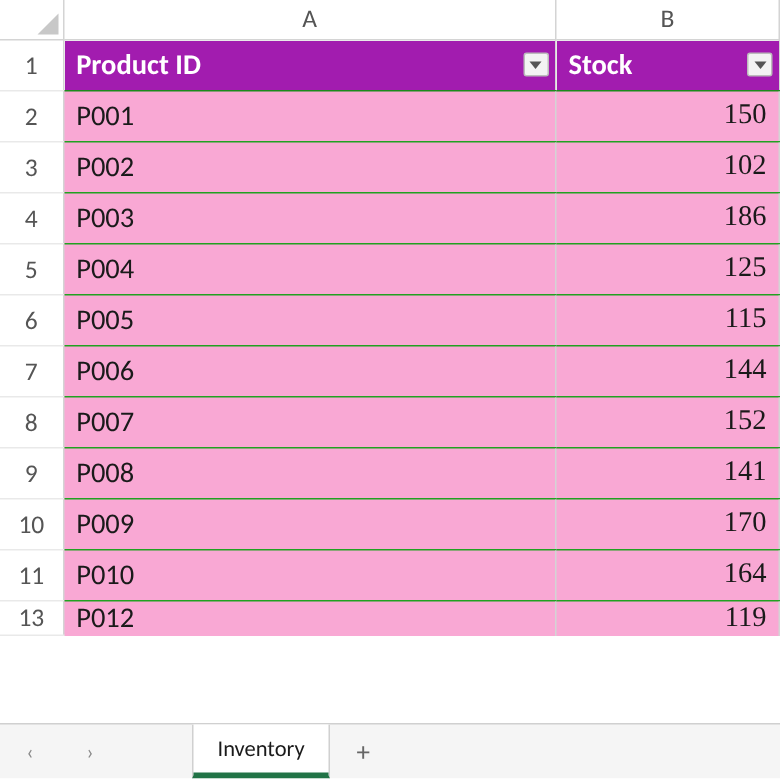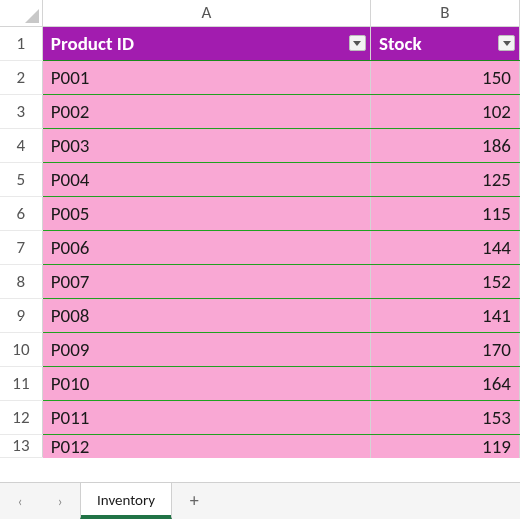--- a/index.html
+++ b/index.html
@@ -104,21 +104,21 @@
   align-items: center;
   justify-content: center;
 }
 .filter-btn .caret {
   width: 0; height: 0;
   border-left: 4px solid transparent;
   border-right: 4px solid transparent;
   border-top: 5px solid #555;
 }
 
-td.numcell { text-align: right; }
+td.numcell { text-align: right; font-family: Liberation Serif, serif; }
 
 tr.cut-row td.cell { height: 18px; border-bottom: none; }
 tr.cut-row th.row-head { height: 18px; margin-left: 11px; }
 tr.cut-row td.cell span { position: relative; top: 0; }
 
 .bottom-bar {
   height: 37px;
   border-top: 1px solid #d0d0d0;
   background: #f5f5f5;
   display: flex;
@@ -144,20 +144,21 @@
   background: #f5f5f5;
 }
 .tab.inactive-left { border-left: 1px solid #d0d0d0; }
 .tab.active {
   background: #ffffff;
   font-weight: 400;
   border-left: 1px solid #d0d0d0;
   border-bottom: 2px solid #217346;
   color: #1a1a1a;
   padding-bottom: 0;
+  margin-left: 48px;
 }
 .tab.active::before {
   content: "";
   position: absolute;
   left: 0; right: 0; bottom: -1px;
   height: 3px;
   background: #217346;
 }
 .add-tab {
   width: 44px;
@@ -239,25 +240,20 @@
           <tr class="data-row">
             <th class="row-head">10</th>
             <td class="cell"><span>P009</span></td>
             <td class="cell numcell"><span>170</span></td>
           </tr>
           <tr class="data-row">
             <th class="row-head">11</th>
             <td class="cell"><span>P010</span></td>
             <td class="cell numcell"><span>164</span></td>
           </tr>
-          <tr class="data-row">
-            <th class="row-head">12</th>
-            <td class="cell"><span>P011</span></td>
-            <td class="cell numcell"><span>153</span></td>
-          </tr>
           <tr class="data-row cut-row">
             <th class="row-head">13</th>
             <td class="cell"><span>P012</span></td>
             <td class="cell numcell"><span>119</span></td>
           </tr>
         </tbody>
     </table>
   </div>
   <div class="bottom-bar">
     <div class="nav-arrows">

